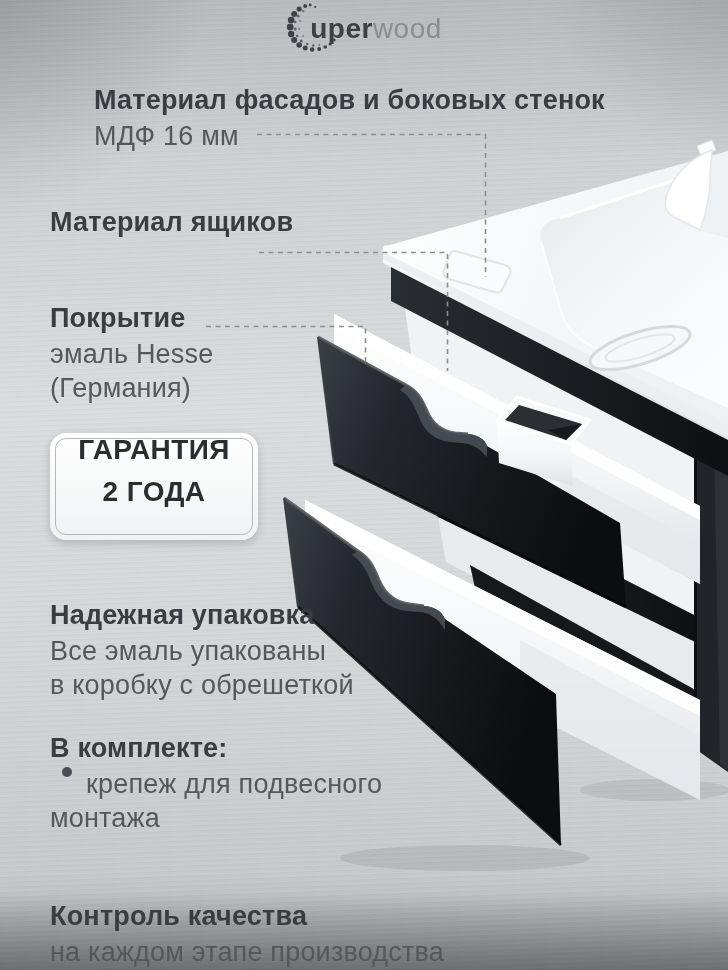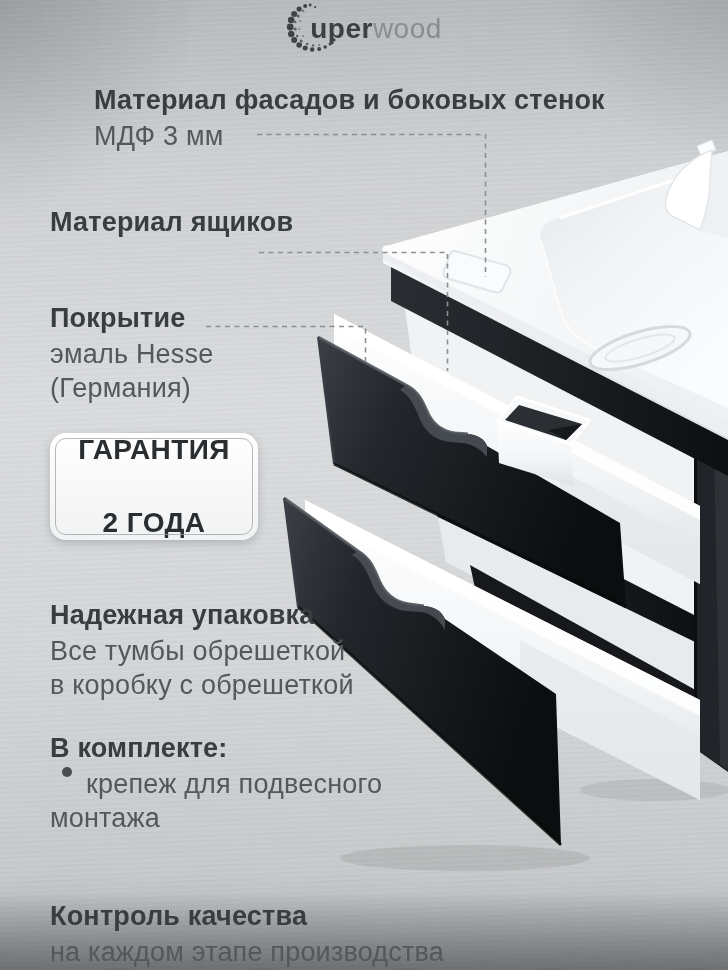--- a/index.html
+++ b/index.html
@@ -18,21 +18,21 @@
   .txt h3{margin:0 0 3px 0;font-size:27px;line-height:32px;font-weight:700;color:#393c40;letter-spacing:.2px;}
   .logo{position:absolute;z-index:2;top:2px;left:50%;transform:translateX(-50%);
         display:flex;align-items:flex-end;height:50px;}
   .logo-dots{margin-right:-34px;}
   .logo-text{font-size:28px;line-height:46px;letter-spacing:.5px;}
   .logo-bold{font-weight:700;color:#3c4043;text-align:center;}
   .logo-light{font-weight:400;color:#8a8d90;}
   .badge{position:absolute;z-index:2;left:50px;top:433px;width:208px;height:107px;border-radius:16px;
          background:linear-gradient(180deg,#fefefe,#f1f2f3);
          box-shadow:0 3px 8px rgba(40,44,48,.22);
-         display:flex;flex-direction:column;align-items:center;justify-content:space-between;gap:20px;}
+         display:flex;flex-direction:column;align-items:center;justify-content:flex-start;gap:8px;}
   .badge-border{position:absolute;inset:5px;border:1px solid #9fa3a6;border-radius:11px;opacity:.75;}
   .badge-line{font-size:28px;line-height:34px;font-weight:700;color:#2b2e31;letter-spacing:.4px;}
   .bullet-row{display:flex;align-items:flex-start;}
   .bullet-dot{width:10px;height:10px;border-radius:50%;background:#4a4d51;margin:0 14px 0 12px;flex:0 0 auto;}
 </style>
 </head>
 <body>
 
 <div class="page">
 
@@ -185,42 +185,42 @@
       <circle cx="13" cy="27" r="1.1" opacity=".5"></circle>
         <circle cx="17" cy="34" r="1" opacity=".5"></circle>
     </svg>
     <div class="logo-text">
       <span class="logo-bold">uper</span><span class="logo-light">wood</span>
     </div>
   </div>
 
   <div class="txt" style="left:50px;top:84px;margin-left:44px;">
     <h3>Материал фасадов и боковых стенок</h3>
-    <div>МДФ 3 мм</div>
+    <div>МДФ 16 мм</div>
   </div>
 
   <div class="txt" style="left:50px;top:206px;">
     <h3>Материал ящиков</h3>
   </div>
 
   <div class="txt" style="left:50px;top:302px;">
     <h3>Покрытие</h3>
     <div>эмаль Hesse</div>
     <div>(Германия)</div>
   </div>
 
   <div class="badge">
     <div class="badge-border"></div>
     <div class="badge-line">ГАРАНТИЯ</div>
     <div class="badge-line">2 ГОДА</div>
   </div>
 
   <div class="txt" style="left:50px;top:599px;">
     <h3>Надежная упаковка</h3>
-    <div>Все тумбы обрешеткой</div>
+    <div>Все эмаль упакованы</div>
     <div>в коробку с обрешеткой</div>
   </div>
 
   <div class="txt" style="left:50px;top:732px;">
     <h3>В комплекте:</h3>
     <div class="bullet-row">
       <span class="bullet-dot"></span>
       <span>крепеж для подвесного</span>
     </div>
     <div>монтажа</div>

